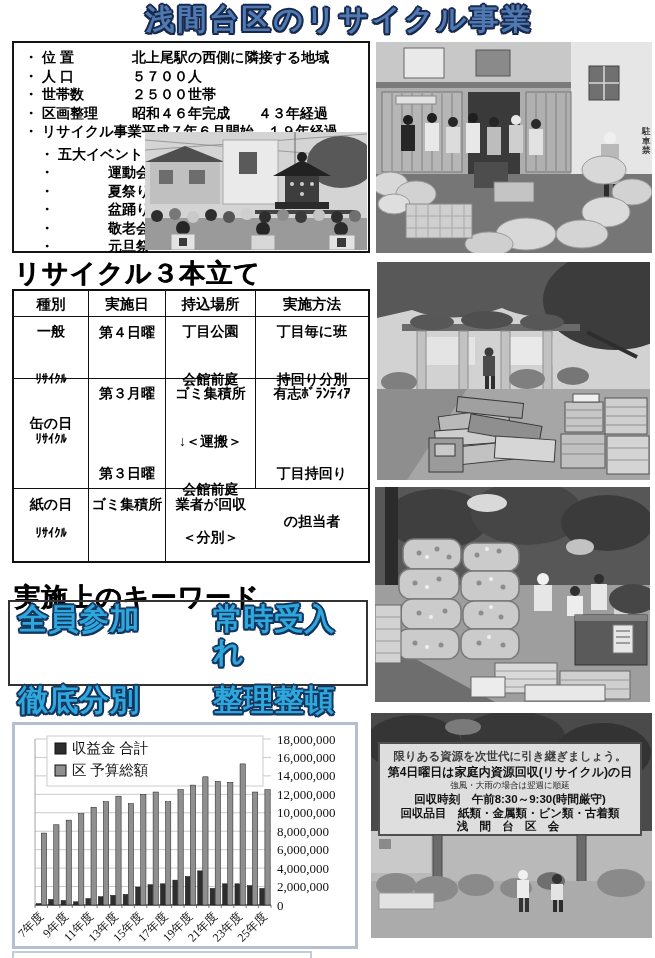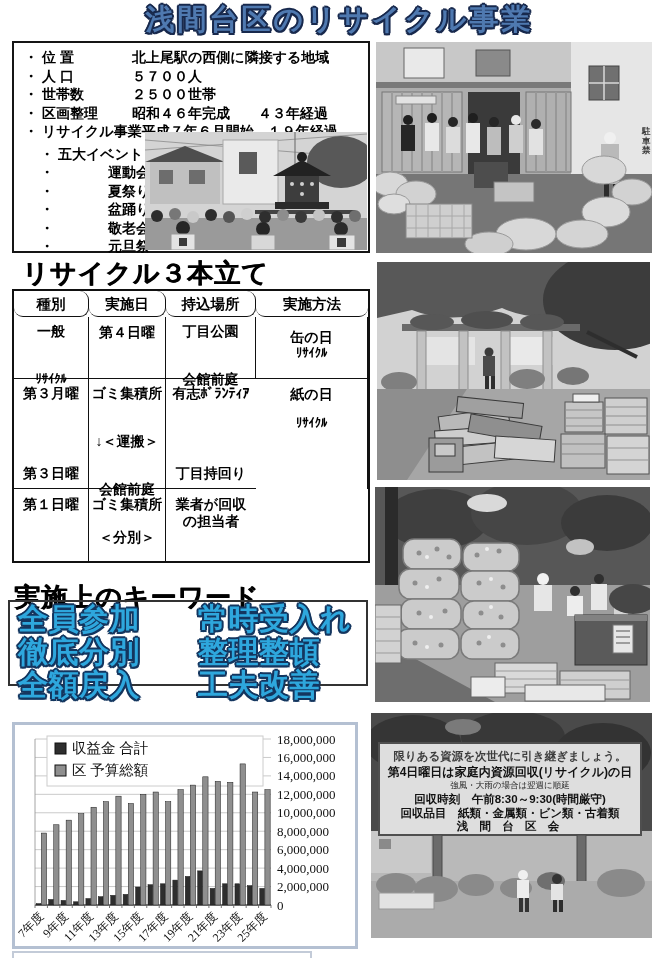--- a/index.html
+++ b/index.html
@@ -22,46 +22,46 @@
   .events{margin-top:4px;}
   .event-line{display:flex;font-size:14px;font-weight:bold;line-height:18.5px;padding-left:26px;white-space:pre;}
   .event-bullet{width:16px;}
   .event-title-name{margin-left:2px;}
   .event-name{margin-left:52px;}
   .festival{position:absolute;right:1px;bottom:1px;}
 
   
   .section-heading{position:absolute;font-size:26px;font-weight:900;color:#000;
                    letter-spacing:1px;text-shadow:0.7px 0 0 #000;}
-  .h-table{left:22px;top:256px;}
+  .h-table{left:14px;top:256px;}
   .h-keywords{left:14px;top:568px;margin-top:12px;}
 
   
   .rtable{position:absolute;left:12px;top:289px;width:358px;height:274px;border:2px solid #111;
           display:grid;grid-template-columns:75px 77px 90px auto;grid-template-rows:26px 62px 110px auto;
           background:#fff;box-sizing:border-box;}
   .cell{border-right:1.5px solid #111;border-bottom:1.5px solid #111;box-sizing:border-box;
         display:flex;flex-direction:column;align-items:center;font-weight:bold;font-size:14px;line-height:16px;}
   .cell.lc{border-right:none;}
   .cell.lr{border-bottom:none;}
-  .cell.head{justify-content:center;font-size:14.5px;border-radius:9px;}
+  .cell.head{justify-content:center;font-size:14.5px;}
   .cell.spread{justify-content:space-between;padding:6px 0 9px;gap:32px;}
   .cell.topal{justify-content:flex-start;padding-top:7px;gap:13px;}
   .cell.canstack{justify-content:center;padding-bottom:6px;}
   .small-kana{font-size:12.5px;}
   .chg{width:100%;height:31px;display:block;}
   .chg polyline{fill:none;stroke:#111;stroke-width:1.6;}
   .chg rect{fill:#fff;stroke:#111;stroke-width:2;}
   .chg text{font-size:13px;font-weight:bold;text-anchor:middle;fill:#000;
             font-family:"Liberation Sans","DejaVu Sans",sans-serif;}
 
   
   .keywords-box{position:absolute;left:8px;top:600px;width:360px;height:86px;border:2px solid #333;
                 box-sizing:border-box;display:grid;grid-template-columns:180px auto;
-                align-content:space-evenly;padding-left:8px;}
+                align-content:space-evenly;padding-left:8px;gap:15px;}
   .kw{font-size:30px;font-weight:900;line-height:33px;color:#2ea7dd;letter-spacing:0.5px;
       text-shadow:2px 0 0 #14365f,-2px 0 0 #14365f,0 2px 0 #14365f,0 -2px 0 #14365f,
                   1.5px 1.5px 0 #14365f,-1.5px -1.5px 0 #14365f,1.5px -1.5px 0 #14365f,-1.5px 1.5px 0 #14365f;}
 
   
   .chart-box{position:absolute;left:12px;top:722px;width:346px;height:227px;background:#fff;
              border:3px solid #b4c0d2;box-sizing:border-box;}
   #chart-svg{width:100%;height:100%;display:block;}
   .ylab{font-family:"Liberation Serif","DejaVu Serif",serif;font-size:13px;fill:#111;}
   .xlab{font-family:"Liberation Serif","DejaVu Serif",serif;font-size:12px;fill:#111;}
@@ -164,20 +164,24 @@
       <span>一般</span>
       <span class="small-kana">ﾘｻｲｸﾙ</span>
     </div>
     <div class="cell topal">
       <span>第４日曜</span>
     </div>
     <div class="cell spread">
       <span>丁目公園</span>
       <span>会館前庭</span>
     </div>
+    <div class="cell spread lc">
+      <span>丁目毎に班</span>
+      <span>持回り分別</span>
+    </div>
 
     <div class="cell canstack">
       <span>缶の日</span>
       <span class="small-kana">ﾘｻｲｸﾙ</span>
     </div>
     <div class="cell spread">
       <span>第３月曜</span>
       <svg class="chg" viewBox="0 0 75 30">
         <polyline points="1,5 37.5,23 74,5"></polyline>
         <rect x="19" y="0.8" width="37" height="17"></rect>
@@ -198,23 +202,20 @@
         <rect x="36" y="0.8" width="38" height="17"></rect>
         <text x="55" y="14.5">変更</text>
       </svg>
       <span>丁目持回り</span>
       <span>の担当者</span>
     </div>
 
     <div class="cell topal lr">
       <span>紙の日</span>
       <span class="small-kana">ﾘｻｲｸﾙ</span>
-    </div>
-    <div class="cell topal lr">
-      <span>第１日曜</span>
     </div>
     <div class="cell topal lr">
       <span>ゴミ集積所</span>
     </div>
     <div class="cell topal lr lc">
       <span>業者が回収</span>
     </div>
   </div>
 
   <div class="section-heading h-keywords">実施上のキーワード</div>

